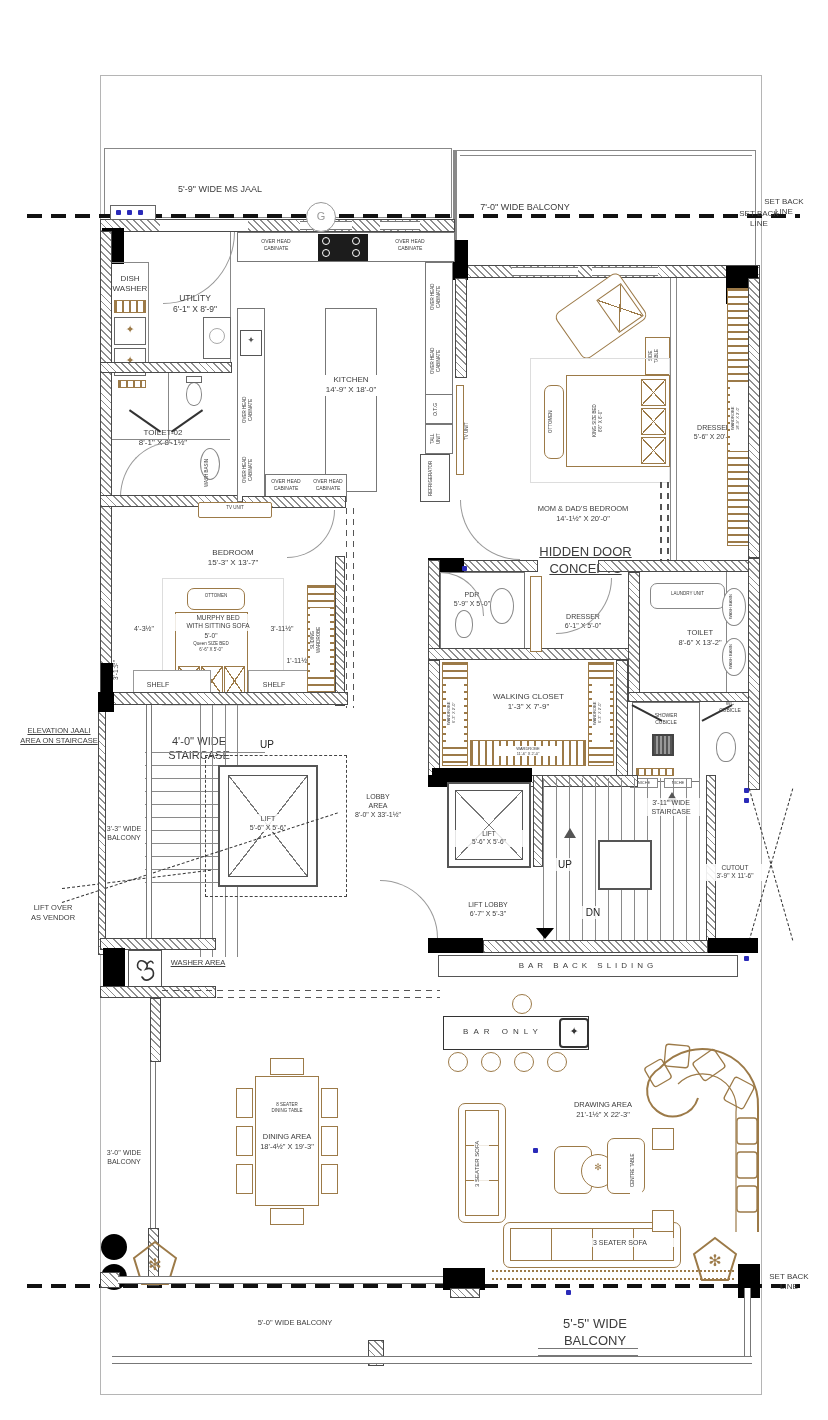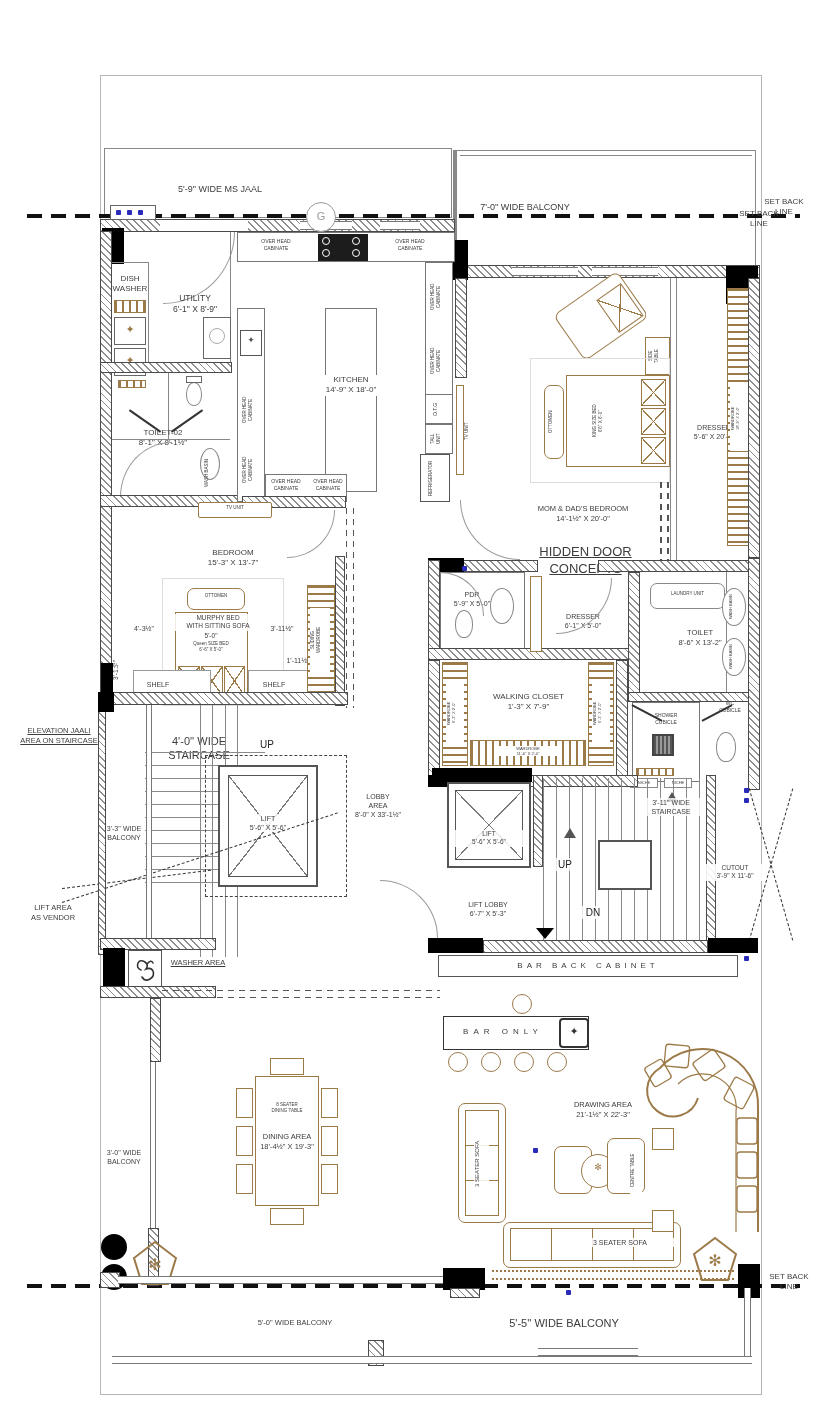--- a/index.html
+++ b/index.html
@@ -292,21 +292,21 @@
   <div class="abs thin xg" style="left:228px;top:775px;width:80px;height:102px;border-color:#555"></div>
   <div class="lbl" style="left:233px;top:814px;width:70px;font-size:7px;background:rgba(255,255,255,.85)">LIFT
 5'-6" X 5'-6"</div>
   <div class="lbl" style="left:340px;top:792px;width:76px;font-size:7px">LOBBY
 AREA
 8'-0" X 33'-1½"</div>
   <div class="lbl" style="left:98px;top:824px;width:52px;font-size:7px">3'-3'' WIDE
 BALCONY</div>
   <div class="lbl" style="left:14px;top:726px;width:90px;font-size:7.5px;text-decoration:underline">ELEVATION JAALI
 AREA ON STAIRCASE</div>
-  <div class="lbl" style="left:20px;top:903px;width:66px;font-size:7.5px">LIFT AREA
+  <div class="lbl" style="left:20px;top:903px;width:66px;font-size:7.5px">LIFT OVER
 AS VENDOR</div>
   <div class="abs" style="left:62px;top:888px;width:150px;height:0;border-top:1.5px dashed #333;transform:rotate(-7deg);transform-origin:left"></div>
   <div class="abs" style="left:62px;top:902px;width:290px;height:0;border-top:1.5px dashed #333;transform:rotate(-18deg);transform-origin:left"></div>
 
   <div class="abs hatch" style="left:98px;top:705px;width:8px;height:250px"></div>
   <div class="abs rail-v" style="left:146px;top:705px;width:6px;height:250px"></div>
   <div class="abs blk" style="left:98px;top:692px;width:16px;height:20px"></div>
 
   <div class="abs hatch" style="left:100px;top:938px;width:116px;height:12px"></div>
   <div class="abs blk" style="left:103px;top:948px;width:22px;height:42px"></div>
@@ -342,21 +342,21 @@
   <div class="lbl" style="left:706px;top:864px;width:58px;font-size:6.5px;background:rgba(255,255,255,.9)">CUTOUT
 3'-9" X 11'-6"</div>
   <div class="lbl" style="left:452px;top:900px;width:72px;font-size:7px">LIFT LOBBY
 6'-7" X 5'-3"</div>
   <div class="abs tri" style="left:536px;top:928px;border-left:9px solid transparent;border-right:9px solid transparent;border-top:11px solid #000"></div>
   <div class="abs tri" style="left:478px;top:940px;border-left:8px solid transparent;border-right:8px solid transparent;border-top:9px solid #000"></div>
   <div class="abs blk" style="left:428px;top:938px;width:55px;height:15px"></div>
   <div class="abs hatch" style="left:483px;top:940px;width:225px;height:13px"></div>
   <div class="abs blk" style="left:708px;top:938px;width:50px;height:15px"></div>
   <div class="abs thin" style="left:438px;top:955px;width:300px;height:22px;border-color:#555"></div>
-  <div class="lbl" style="left:448px;top:961px;width:280px;font-size:8px;letter-spacing:4px">BAR BACK CABINET</div>
+  <div class="lbl" style="left:448px;top:961px;width:280px;font-size:8px;letter-spacing:4px">BAR BACK SLIDING</div>
 
   <div class="abs thin" style="left:443px;top:1016px;width:146px;height:34px;border:1.5px solid #333"></div>
   <div class="lbl" style="left:448px;top:1027px;width:110px;font-size:8px;letter-spacing:5px">BAR ONLY</div>
   <div class="abs thin" style="left:559px;top:1018px;width:30px;height:30px;border:2px solid #333;border-radius:4px"></div>
   <div class="lbl" style="left:559px;top:1024px;width:30px;font-size:11px;color:#333">✦</div>
   <div class="abs circ" style="left:448px;top:1052px;width:20px;height:20px"></div>
   <div class="abs circ" style="left:481px;top:1052px;width:20px;height:20px"></div>
   <div class="abs circ" style="left:514px;top:1052px;width:20px;height:20px"></div>
   <div class="abs circ" style="left:547px;top:1052px;width:20px;height:20px"></div>
   <div class="abs circ" style="left:512px;top:994px;width:20px;height:20px"></div>
@@ -428,21 +428,21 @@
   <div class="abs rail-h" style="left:118px;top:1276px;width:328px;height:8px"></div>
   <div class="abs blk" style="left:443px;top:1268px;width:42px;height:22px"></div>
   <div class="abs hatch" style="left:450px;top:1288px;width:30px;height:10px"></div>
   <div class="abs" style="left:492px;top:1266px;width:242px;height:6px;border-bottom:2px dotted #9c7a48"></div>
   <div class="abs" style="left:492px;top:1274px;width:242px;height:6px;border-bottom:2px dotted #9c7a48"></div>
   <div class="abs blk" style="left:738px;top:1264px;width:22px;height:34px"></div>
   <div class="abs rail-v" style="left:744px;top:1288px;width:7px;height:76px"></div>
   <div class="lbl" style="left:760px;top:1272px;width:58px;font-size:8px">SET BACK
 LINE</div>
   <div class="lbl" style="left:235px;top:1318px;width:120px;font-size:7.5px">5'-0'' WIDE BALCONY</div>
-  <div class="lbl" style="left:504px;top:1316px;width:120px;font-size:11px">5'-5'' WIDE BALCONY</div>
+  <div class="lbl" style="left:535px;top:1316px;width:120px;font-size:13px">5'-5'' WIDE BALCONY</div>
   <div class="abs hatch" style="left:368px;top:1340px;width:16px;height:26px"></div>
   <div class="abs rail-h" style="left:112px;top:1356px;width:640px;height:8px"></div>
   <div class="abs rail-h" style="left:538px;top:1348px;width:100px;height:8px"></div>
 
   <div class="abs bdot" style="left:744px;top:788px"></div>
   <div class="abs bdot" style="left:744px;top:798px"></div>
   <div class="abs bdot" style="left:462px;top:566px"></div>
   <div class="abs bdot" style="left:533px;top:1148px"></div>
   <div class="abs bdot" style="left:566px;top:1290px"></div>
   <div class="abs bdot" style="left:744px;top:956px"></div>

